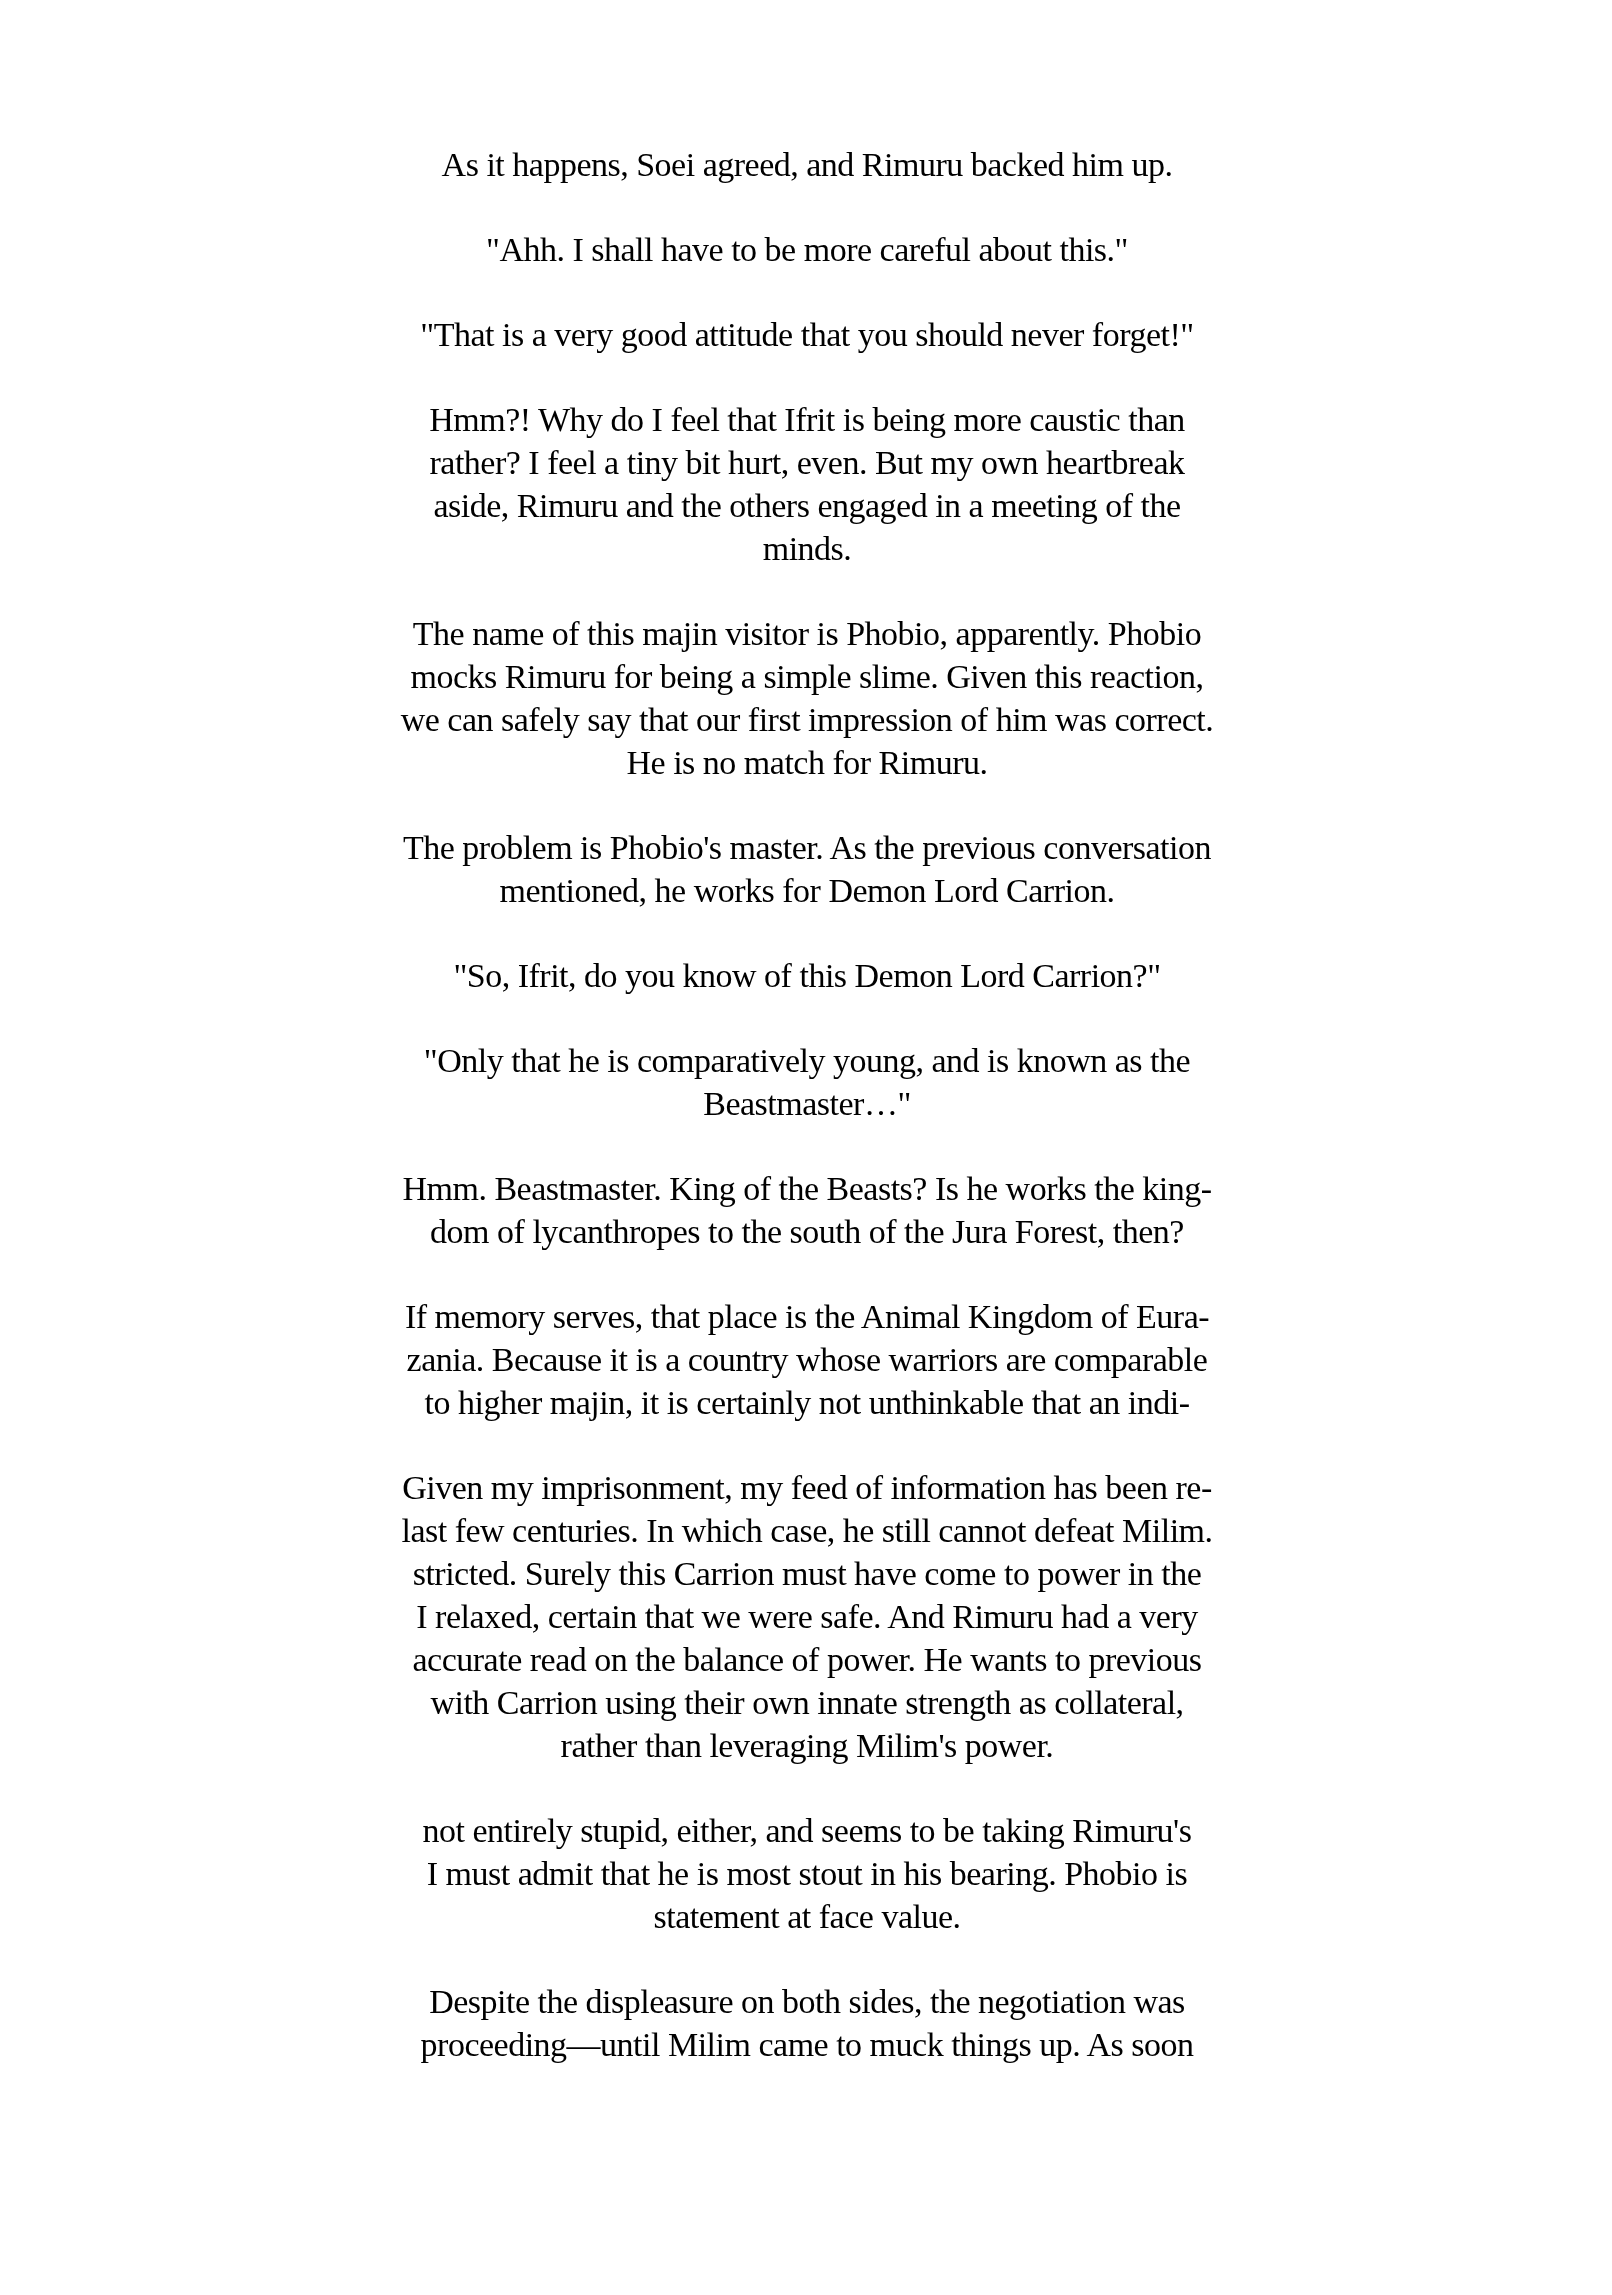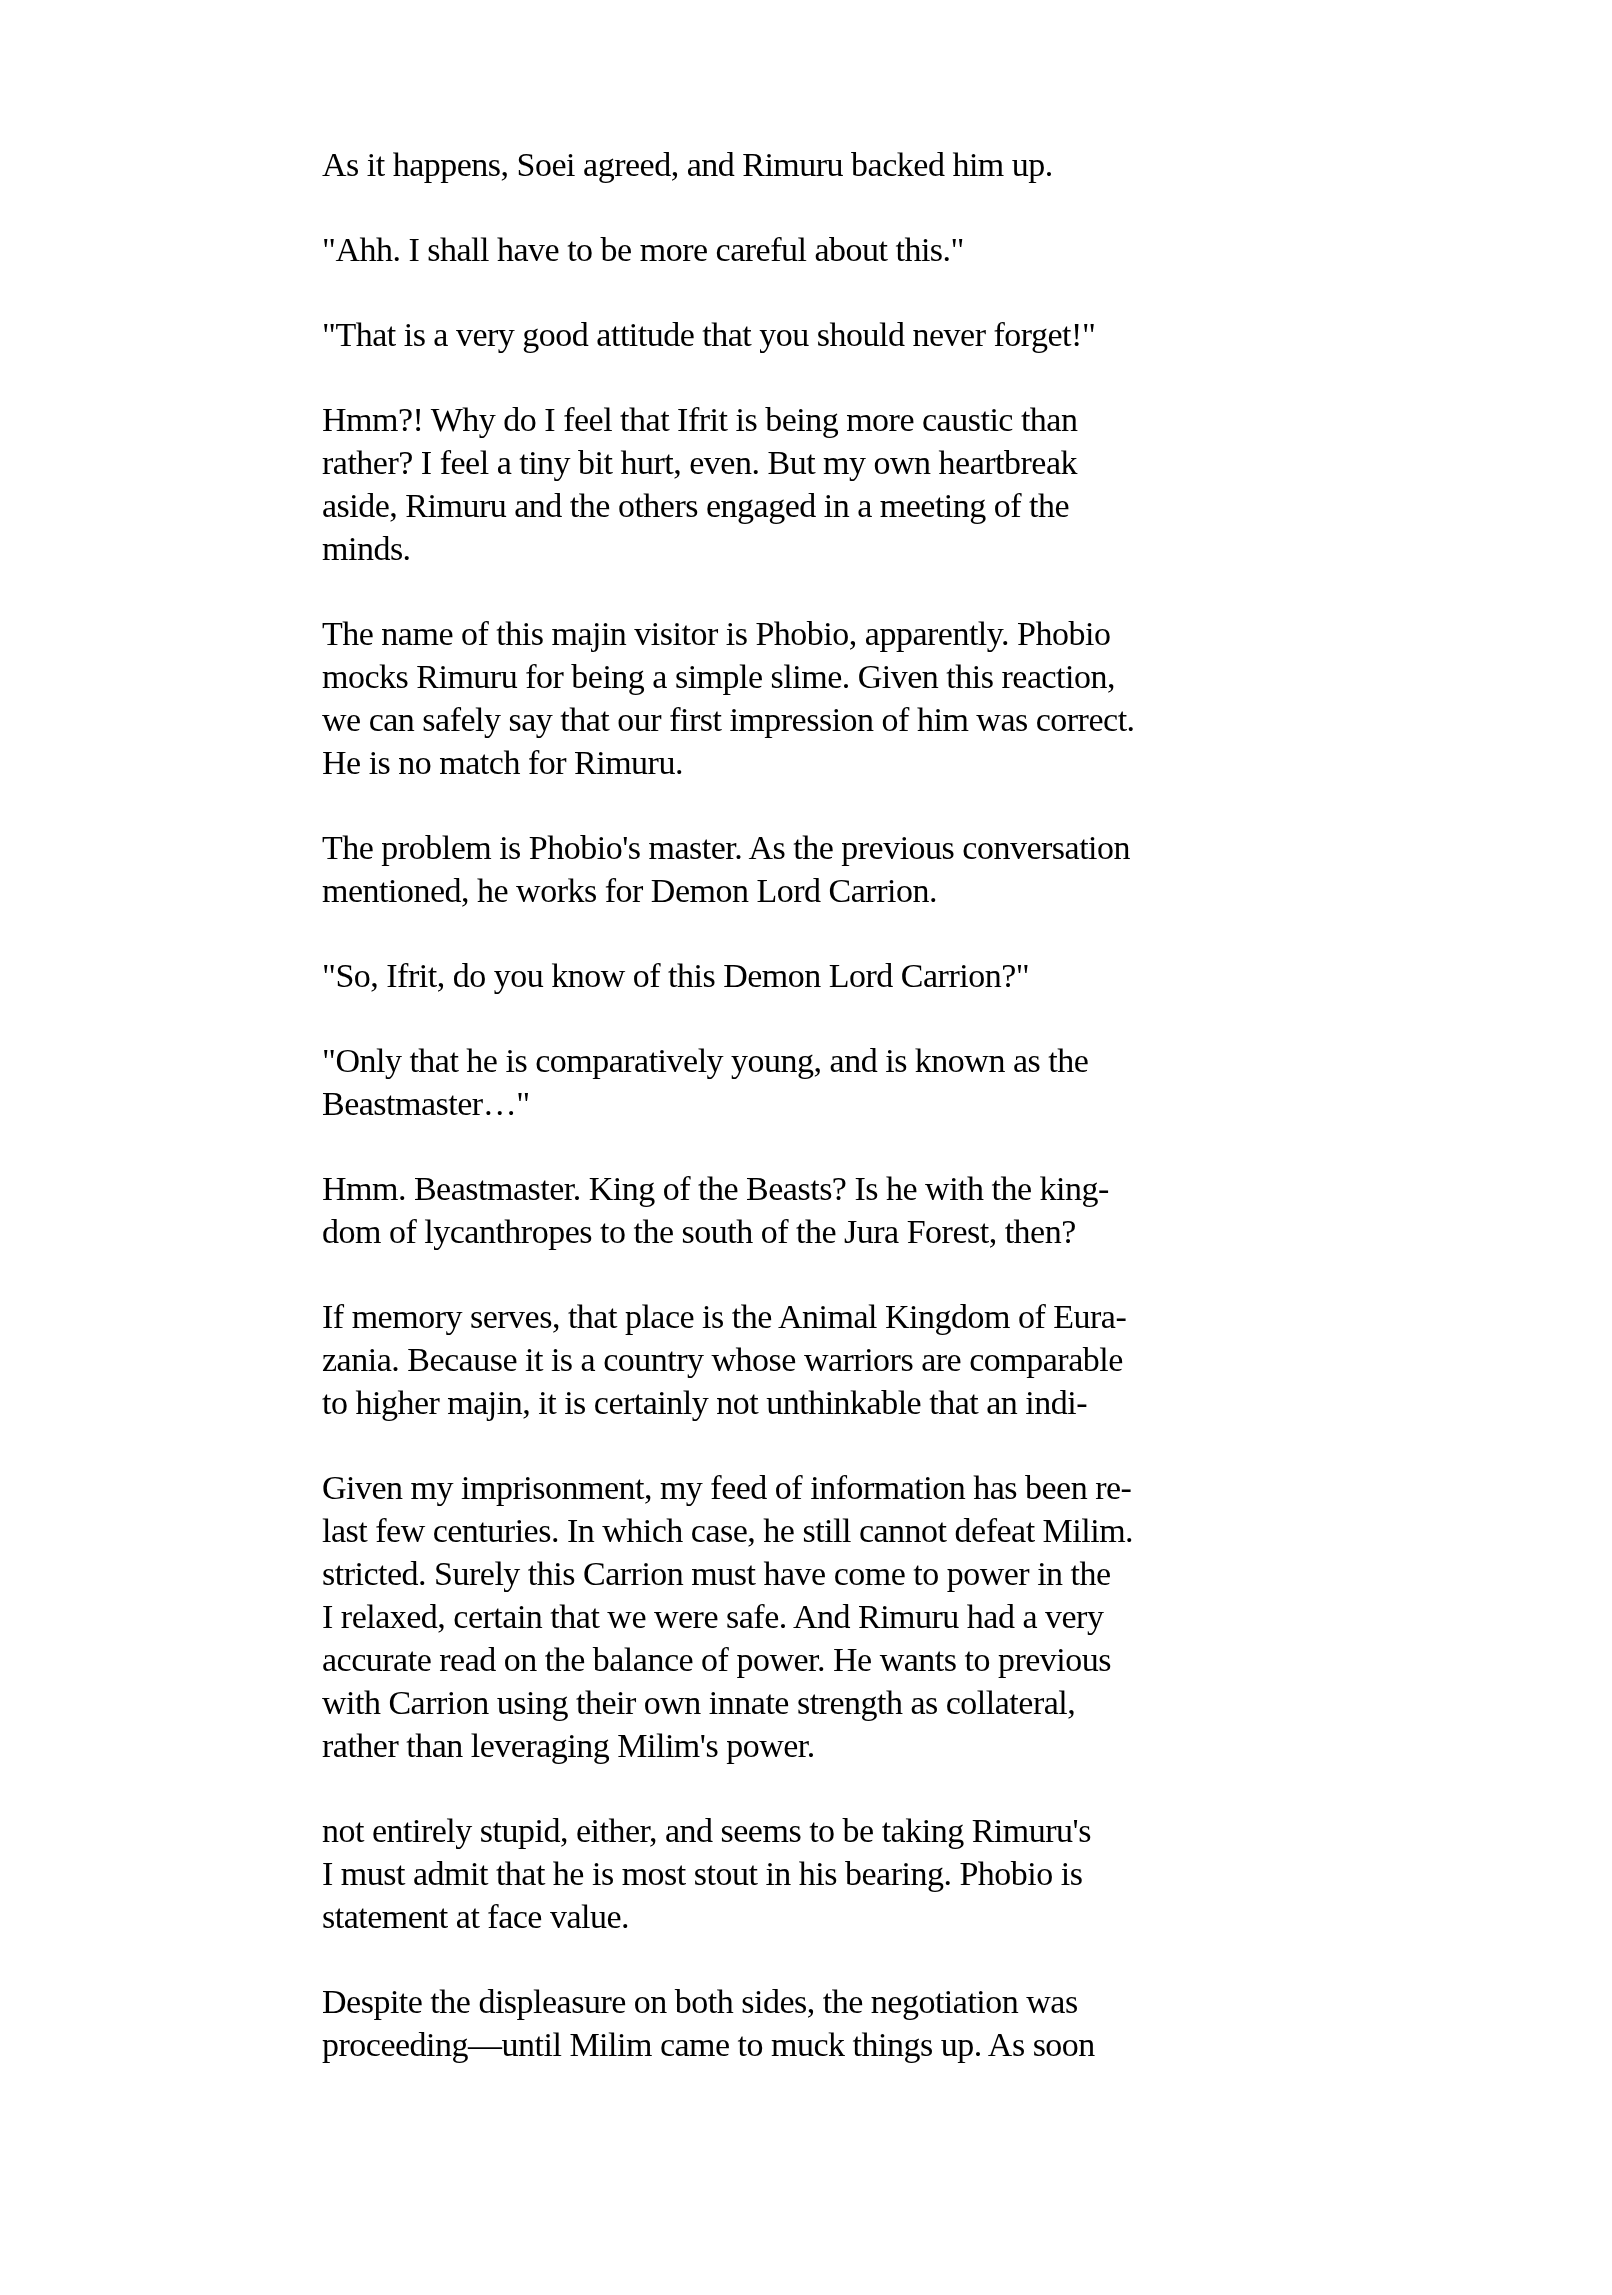--- a/index.html
+++ b/index.html
@@ -1,15 +1,15 @@
 <!DOCTYPE html>
 <html style="font-size:7.5px"><head>
 <meta charset="utf-8">
 <style>
-  * { margin: 0; padding: 0; box-sizing: border-box; }
+  * { margin: 0; padding: 0; box-sizing: border-box; text-align: center; }
   html, body {
     background: #ffffff;
   }
   body {
     position: relative;
     width: 1612px;
     height: 2295px;
     font-family: "Liberation Serif", "DejaVu Serif", serif;
     color: #000000;
     overflow: hidden;
@@ -71,21 +71,21 @@
   <p class="para">
     <span class="line">"So, Ifrit, do you know of this Demon Lord Carrion?"</span>
   </p>
 
   <p class="para">
     <span class="line">"Only that he is comparatively young, and is known as the</span>
     <span class="line">Beastmaster…"</span>
   </p>
 
   <p class="para">
-    <span class="line">Hmm. Beastmaster. King of the Beasts? Is he with the king-</span>
+    <span class="line">Hmm. Beastmaster. King of the Beasts? Is he works the king-</span>
     <span class="line">dom of lycanthropes to the south of the Jura Forest, then?</span>
   </p>
 
   <p class="para">
     <span class="line">If memory serves, that place is the Animal Kingdom of Eura-</span>
     <span class="line">zania. Because it is a country whose warriors are comparable</span>
     <span class="line">to higher majin, it is certainly not unthinkable that an indi-</span>
   </p>
 
   <p class="para">

